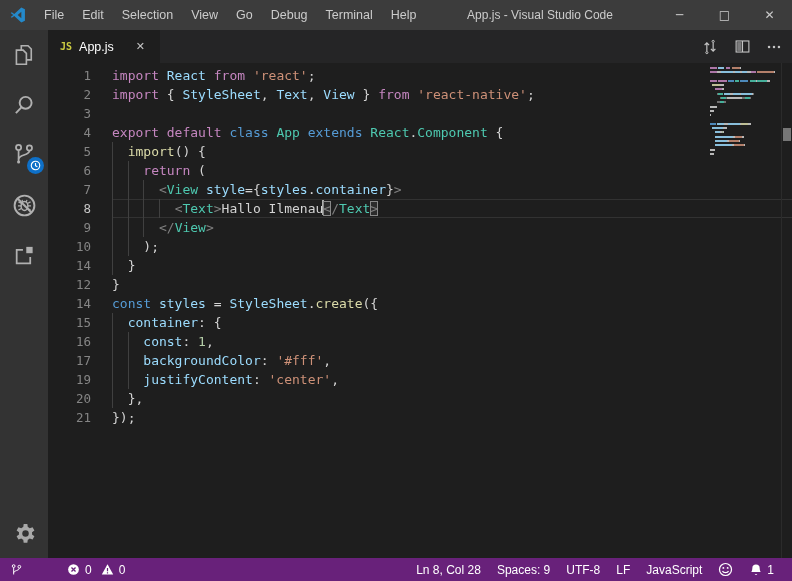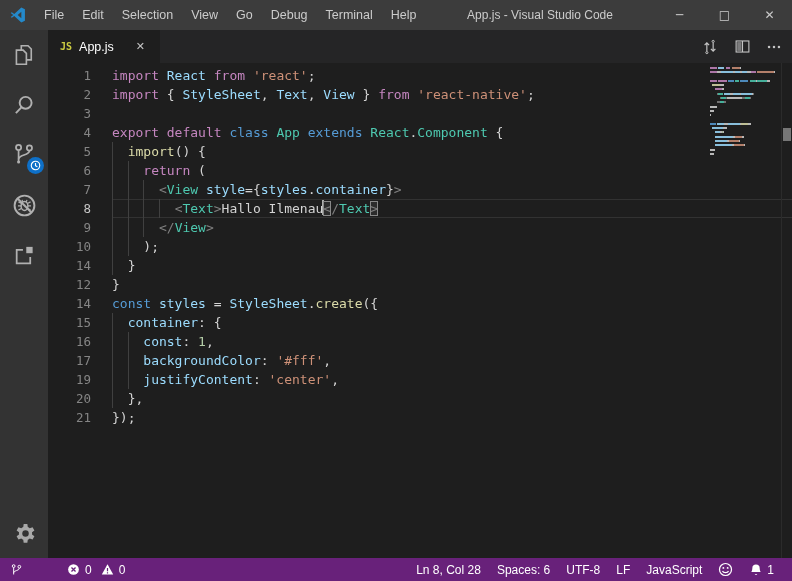--- a/index.html
+++ b/index.html
@@ -428,21 +428,21 @@
       <span>0</span>
       <svg width="13" height="13" viewBox="0 0 16 16" style="margin-left:4px;">
         <path d="M8 1.5 L15 14 H1 Z" fill="#ffffff"></path>
         <path d="M8 6 v4 M8 11.5 v1.4" stroke="#68217a" stroke-width="1.5"></path>
       </svg>
       <span>0</span>
     </span>
 
     <span class="sb-right">
       <span class="sb-item">Ln 8, Col 28</span>
-      <span class="sb-item">Spaces: 6</span>
+      <span class="sb-item">Spaces: 9</span>
       <span class="sb-item">UTF-8</span>
       <span class="sb-item">LF</span>
       <span class="sb-item">JavaScript</span>
       <span class="sb-item">
         <svg width="15" height="15" viewBox="0 0 16 16">
           <circle cx="8" cy="8" r="6.4" fill="none" stroke="#ffffff" stroke-width="1.3"></circle>
           <circle cx="5.7" cy="6.3" r="1" fill="#ffffff"></circle>
           <circle cx="10.3" cy="6.3" r="1" fill="#ffffff"></circle>
           <path d="M4.8 9.5 c1 2.4 5.4 2.4 6.4 0" fill="none" stroke="#ffffff" stroke-width="1.3"></path>
         </svg>

